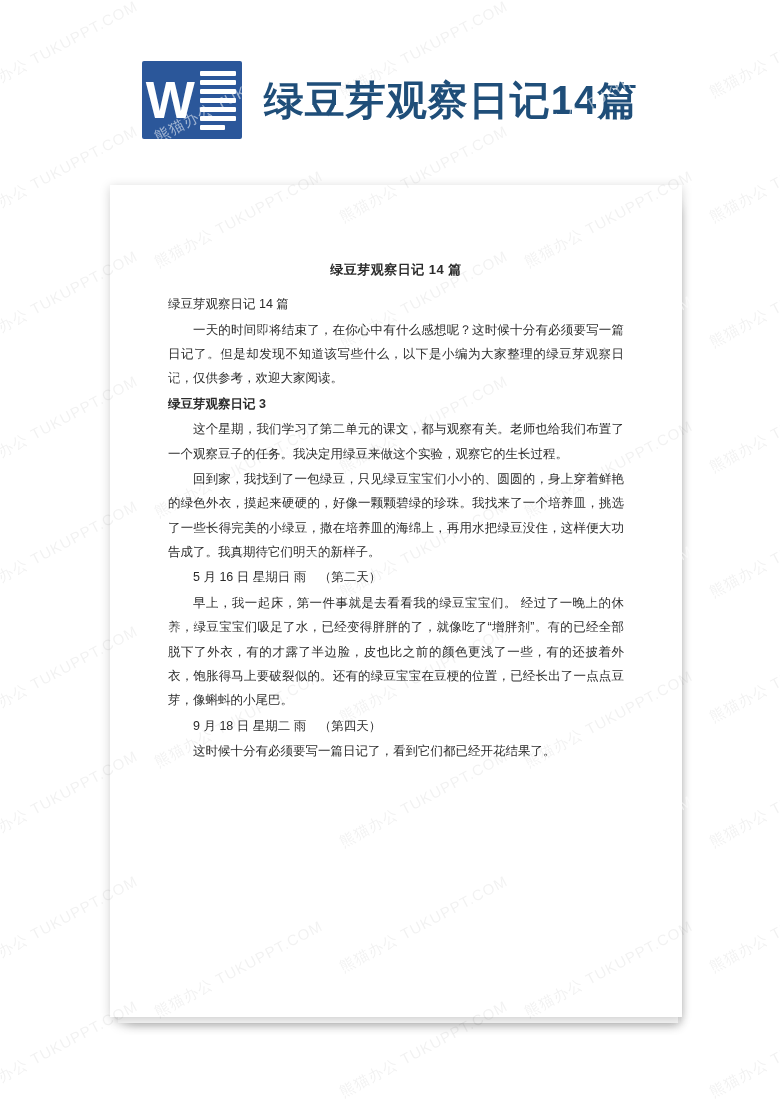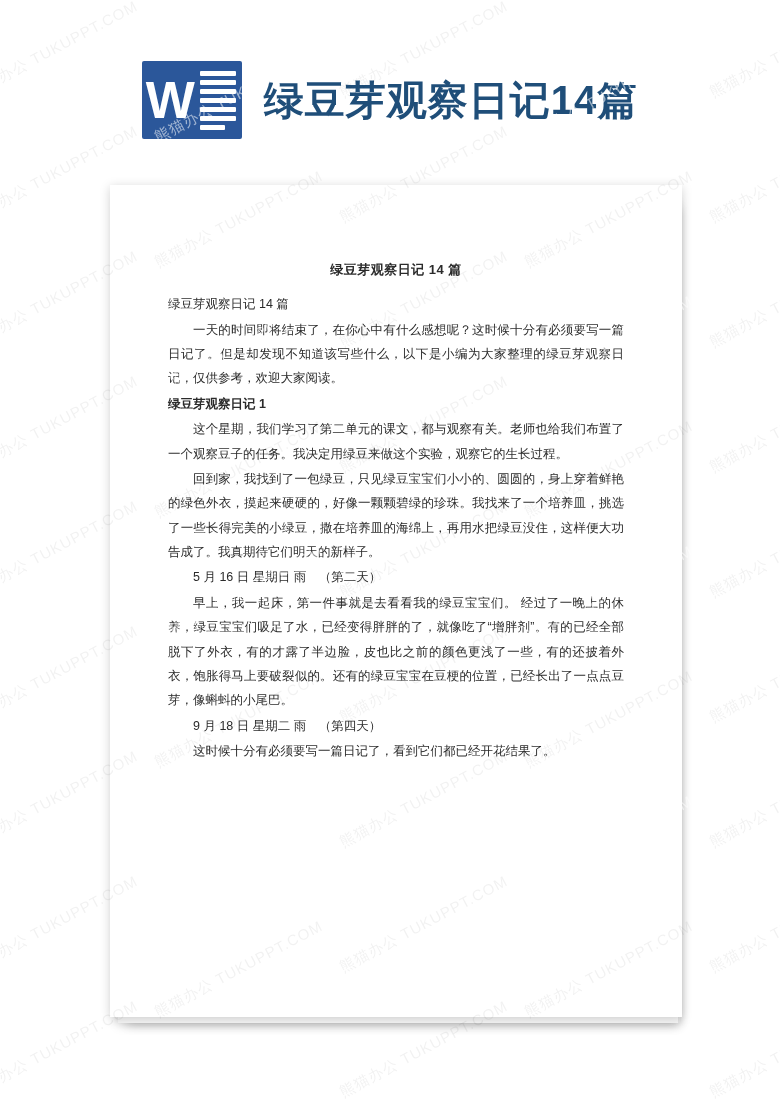--- a/index.html
+++ b/index.html
@@ -187,21 +187,21 @@
 <div class="stack">
   <div class="sheet sheet-back2"></div>
   <div class="sheet sheet-back1"></div>
   <div class="sheet sheet-front"></div>
 
   <div class="page-content">
     <div class="page-title">绿豆芽观察日记 14 篇</div>
     <div id="paragraphs">
         <div class="p">绿豆芽观察日记 14 篇</div>
         <div class="p indent">一天的时间即将结束了，在你心中有什么感想呢？这时候十分有必须要写一篇日记了。但是却发现不知道该写些什么，以下是小编为大家整理的绿豆芽观察日记，仅供参考，欢迎大家阅读。</div>
-        <div class="p bold">绿豆芽观察日记 1</div>
+        <div class="p bold">绿豆芽观察日记 3</div>
         <div class="p indent">这个星期，我们学习了第二单元的课文，都与观察有关。老师也给我们布置了一个观察豆子的任务。我决定用绿豆来做这个实验，观察它的生长过程。</div>
         <div class="p indent">回到家，我找到了一包绿豆，只见绿豆宝宝们小小的、圆圆的，身上穿着鲜艳的绿色外衣，摸起来硬硬的，好像一颗颗碧绿的珍珠。我找来了一个培养皿，挑选了一些长得完美的小绿豆，撒在培养皿的海绵上，再用水把绿豆没住，这样便大功告成了。我真期待它们明天的新样子。</div>
         <div class="p indent">5 月 16 日 星期日 雨　（第二天）</div>
         <div class="p indent">早上，我一起床，第一件事就是去看看我的绿豆宝宝们。 经过了一晚上的休养，绿豆宝宝们吸足了水，已经变得胖胖的了，就像吃了“增胖剂”。有的已经全部脱下了外衣，有的才露了半边脸，皮也比之前的颜色更浅了一些，有的还披着外衣，饱胀得马上要破裂似的。还有的绿豆宝宝在豆梗的位置，已经长出了一点点豆芽，像蝌蚪的小尾巴。</div>
         <div class="p indent">9 月 18 日 星期二 雨　（第四天）</div>
         <div class="p indent">这时候十分有必须要写一篇日记了，看到它们都已经开花结果了。</div>
       </div>
   </div>
 </div>
 

